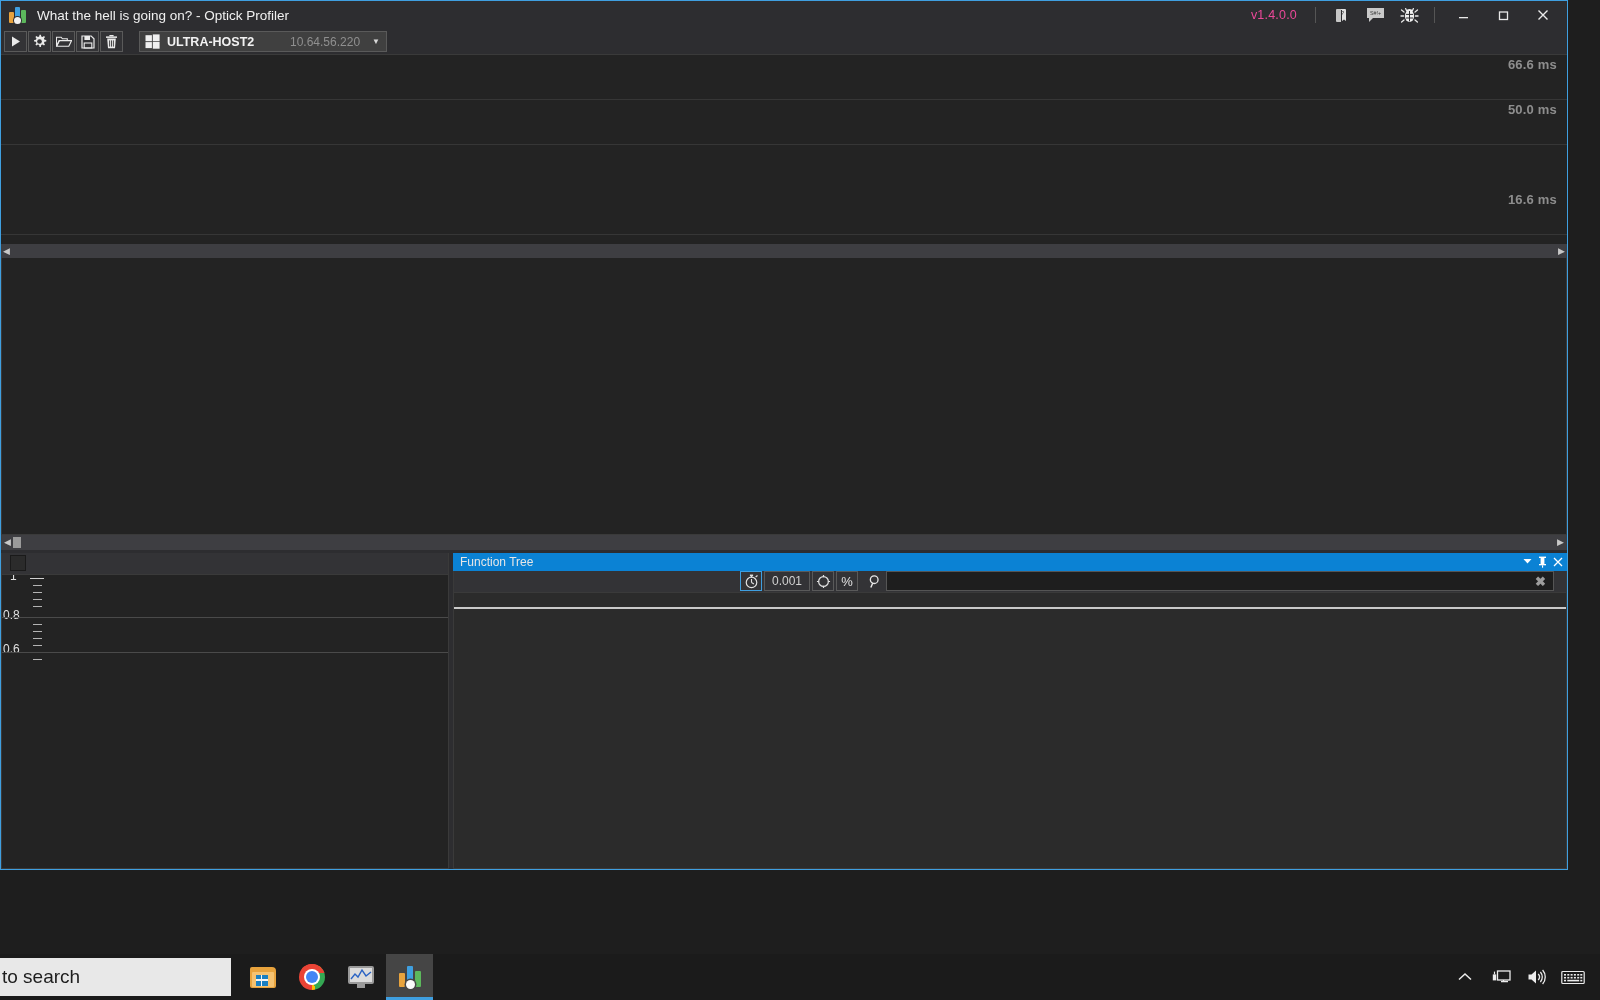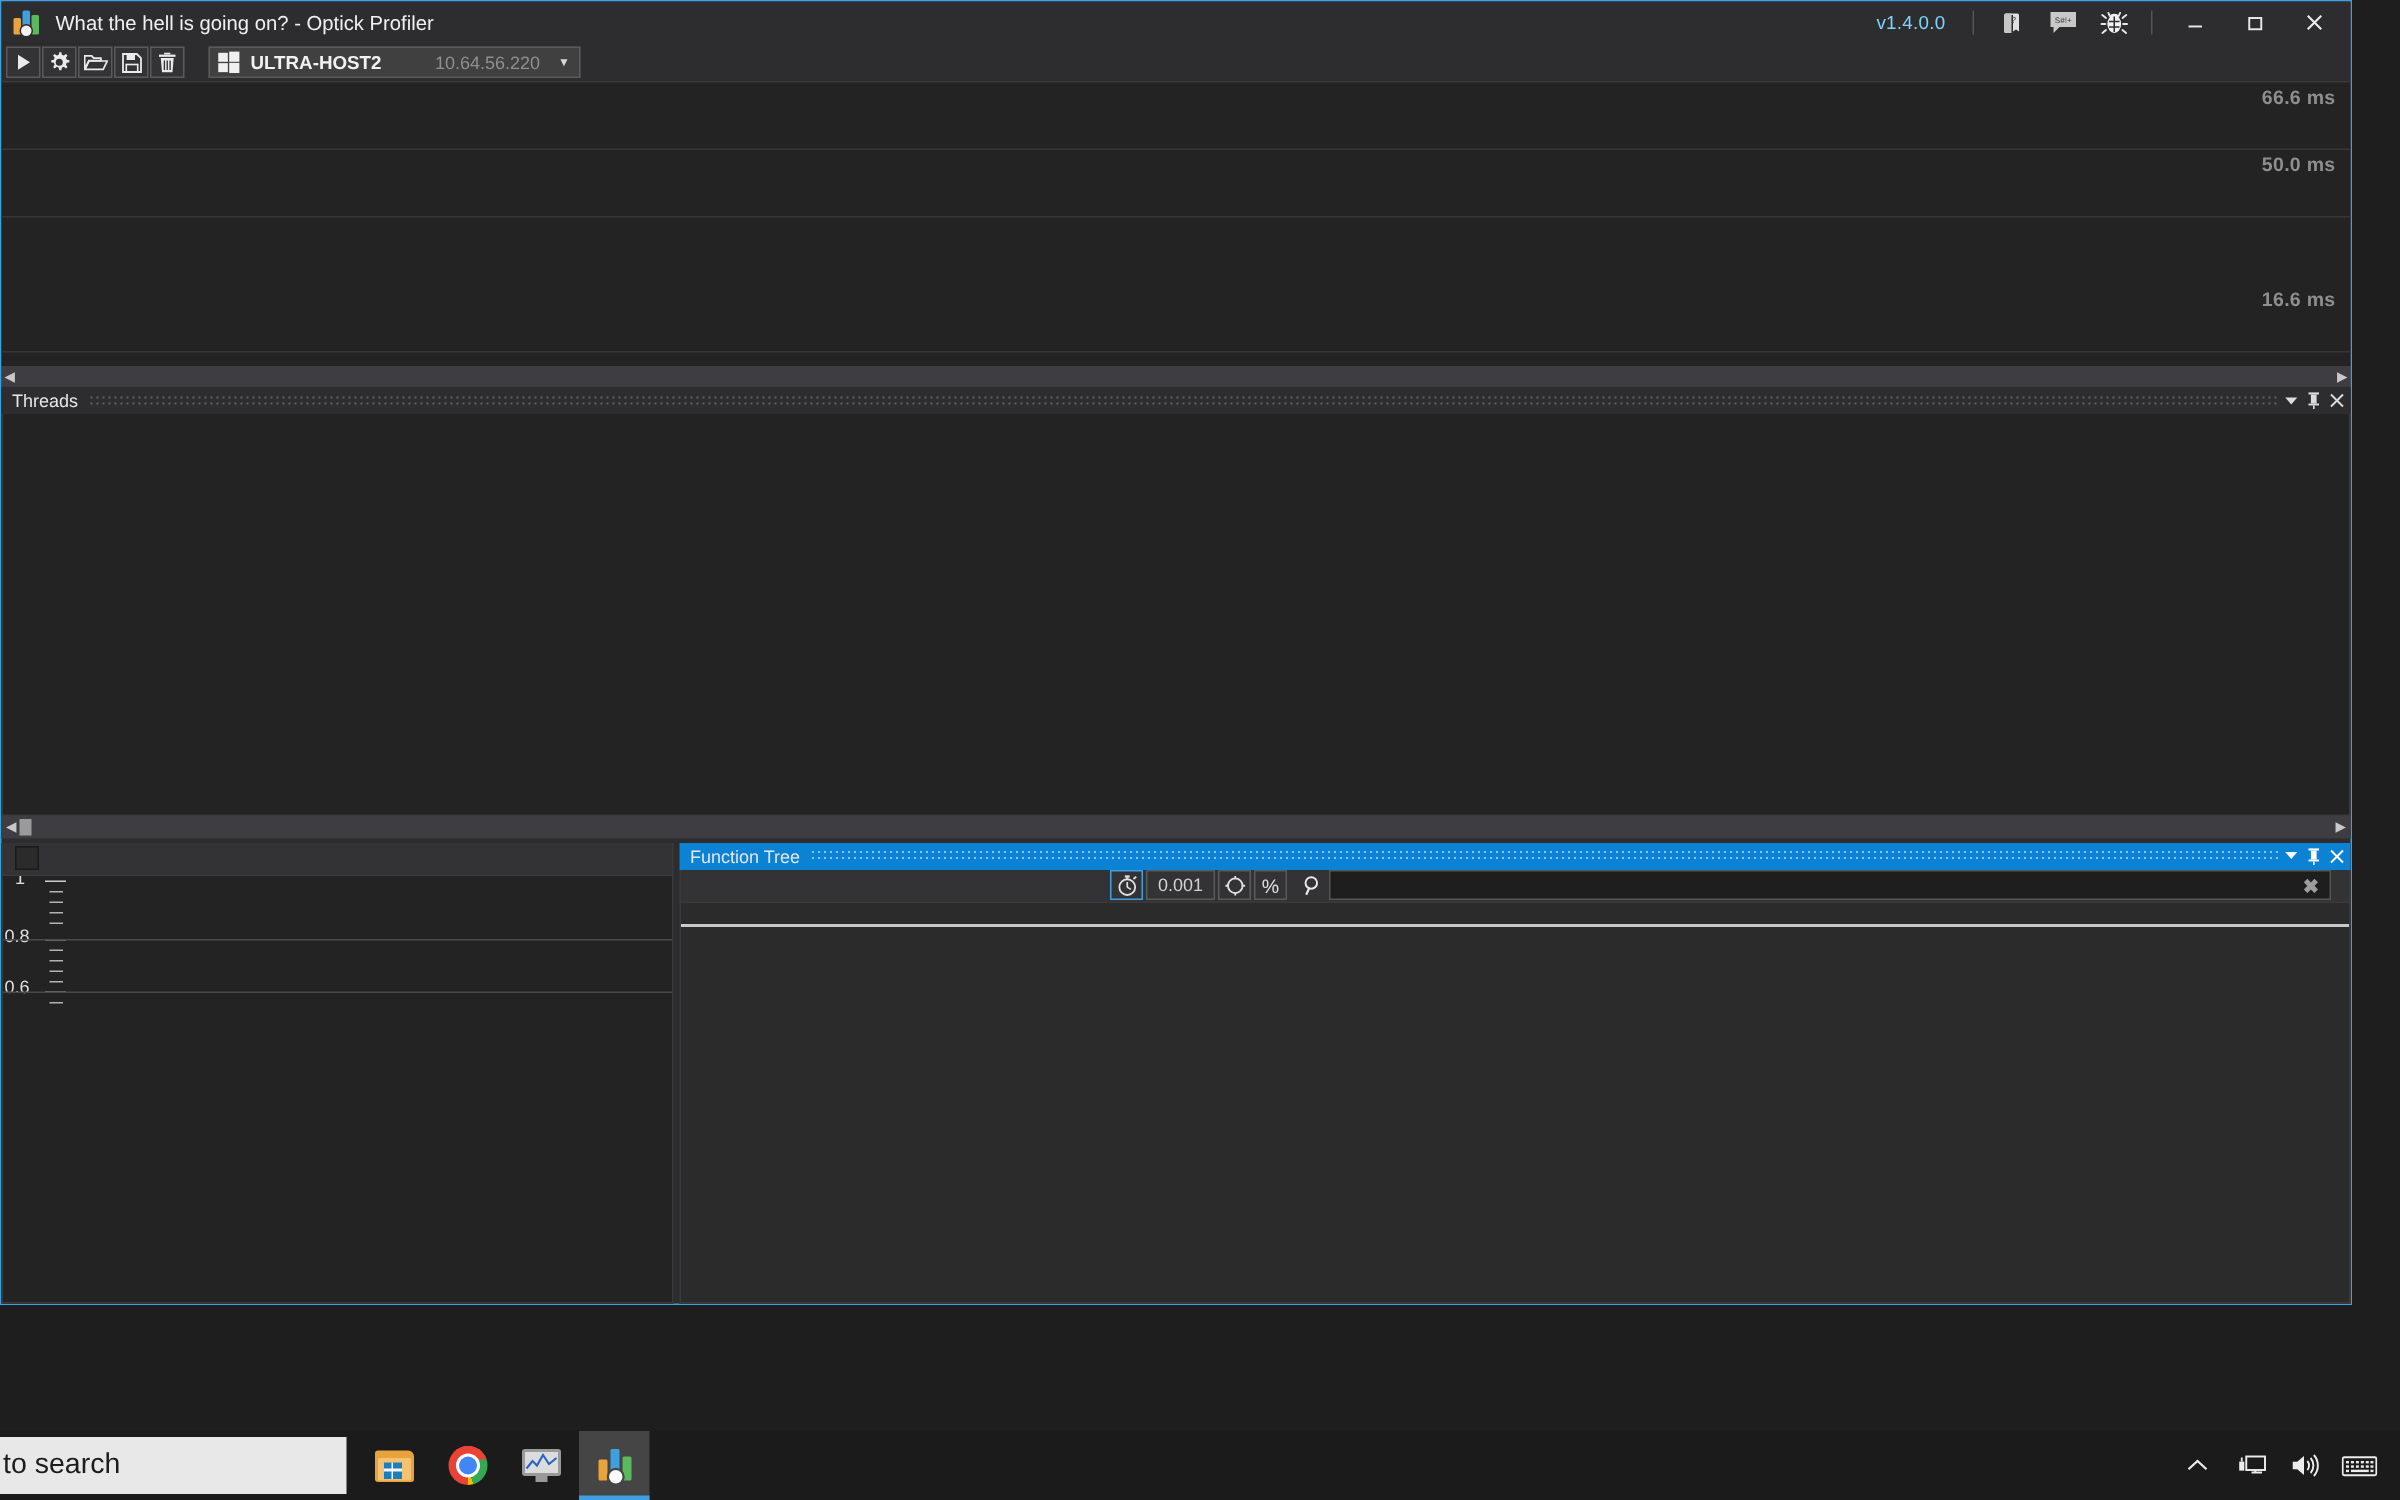--- a/index.html
+++ b/index.html
@@ -22,21 +22,21 @@
   }
   .app-logo { width:18px; height:16px; position:relative; margin-right:10px; flex:0 0 18px; }
   .app-logo i { position:absolute; bottom:0; display:block; border-radius:1px; }
   .lg1 { left:0; width:5px; height:11px; background:#e8a33d; }
   .lg2 { left:6px; width:5px; height:16px; background:#3f9fe0; }
   .lg3 { left:12px; width:5px; height:13px; background:#5cb85c; }
   .app-logo .dot { position:absolute; left:5px; bottom:-1px; width:7px; height:7px; border-radius:50%;
                    background:#f2f2f2; box-shadow:0 0 0 1px #2d2d30; }
   .title-text { color:#f0f0f0; font-size:13.5px; white-space:nowrap; }
   .tb-spacer { flex:1 1 auto; }
-  .version { color:#7dd3fc; font-size:12.5px; margin-right:10px; letter-spacing:.2px; }
+  .version { color:#ec4899; font-size:12.5px; margin-right:10px; letter-spacing:.2px; }
   .tb-sep { width:1px; height:16px; background:#555; margin:0 8px; flex:0 0 1px; }
   .tb-btn {
     width:34px; height:26px; display:flex; align-items:center; justify-content:center;
     color:#e6e6e6; cursor:default;
   }
   .winbtn { width:40px; height:27px; display:flex; align-items:center; justify-content:center; color:#e8e8e8; }
 
   
   .toolbar {
     height:25px; flex:0 0 25px; background:#2d2d30;
@@ -314,42 +314,20 @@
     <div class="tl-row" style="top:135px">
       <span class="tl-label">16.6 ms</span>
     </div>
   </div>
   <div class="hscroll">
     <span class="arrow">◀</span>
     <span class="arrow">▶</span>
   </div>
 
   <div class="panel" style="flex:1 1 auto;">
-    <div class="panel-head">
-      <span class="panel-title">Threads</span>
-      <span class="grip"></span>
-      <span class="ph-btn">
-        <svg width="9" height="7" viewBox="0 0 9 7">
-          <path d="M0.5 1 L4.5 5.6 L8.5 1 Z" fill="#dcdcdc"></path>
-          </svg>
-      </span>
-      <span class="ph-btn">
-        <svg width="9" height="12" viewBox="0 0 9 12">
-          <rect x="1" y="0.6" width="7" height="1.4" fill="#dcdcdc"></rect>
-          <rect x="2.6" y="2" width="3.8" height="6" fill="#dcdcdc"></rect>
-          <rect x="1" y="8" width="7" height="1.3" fill="#dcdcdc"></rect>
-          <rect x="4" y="9.3" width="1.1" height="2.4" fill="#dcdcdc"></rect>
-          </svg>
-      </span>
-      <span class="ph-btn">
-        <svg width="10" height="10" viewBox="0 0 10 10">
-          <path d="M1 1 L9 9 M9 1 L1 9" stroke="#dcdcdc" stroke-width="1.3"></path>
-          </svg>
-      </span>
-    </div>
     <div class="threads-body"></div>
     <div class="threads-scroll">
       <span style="display:flex;align-items:center;gap:2px">
         <span style="color:#c8c8c8;font-size:9px">◀</span>
         <span style="width:8px;height:11px;background:#9a9a9a;display:inline-block"></span>
       </span>
       <span style="color:#c8c8c8;font-size:9px">▶</span>
     </div>
   </div>
 

